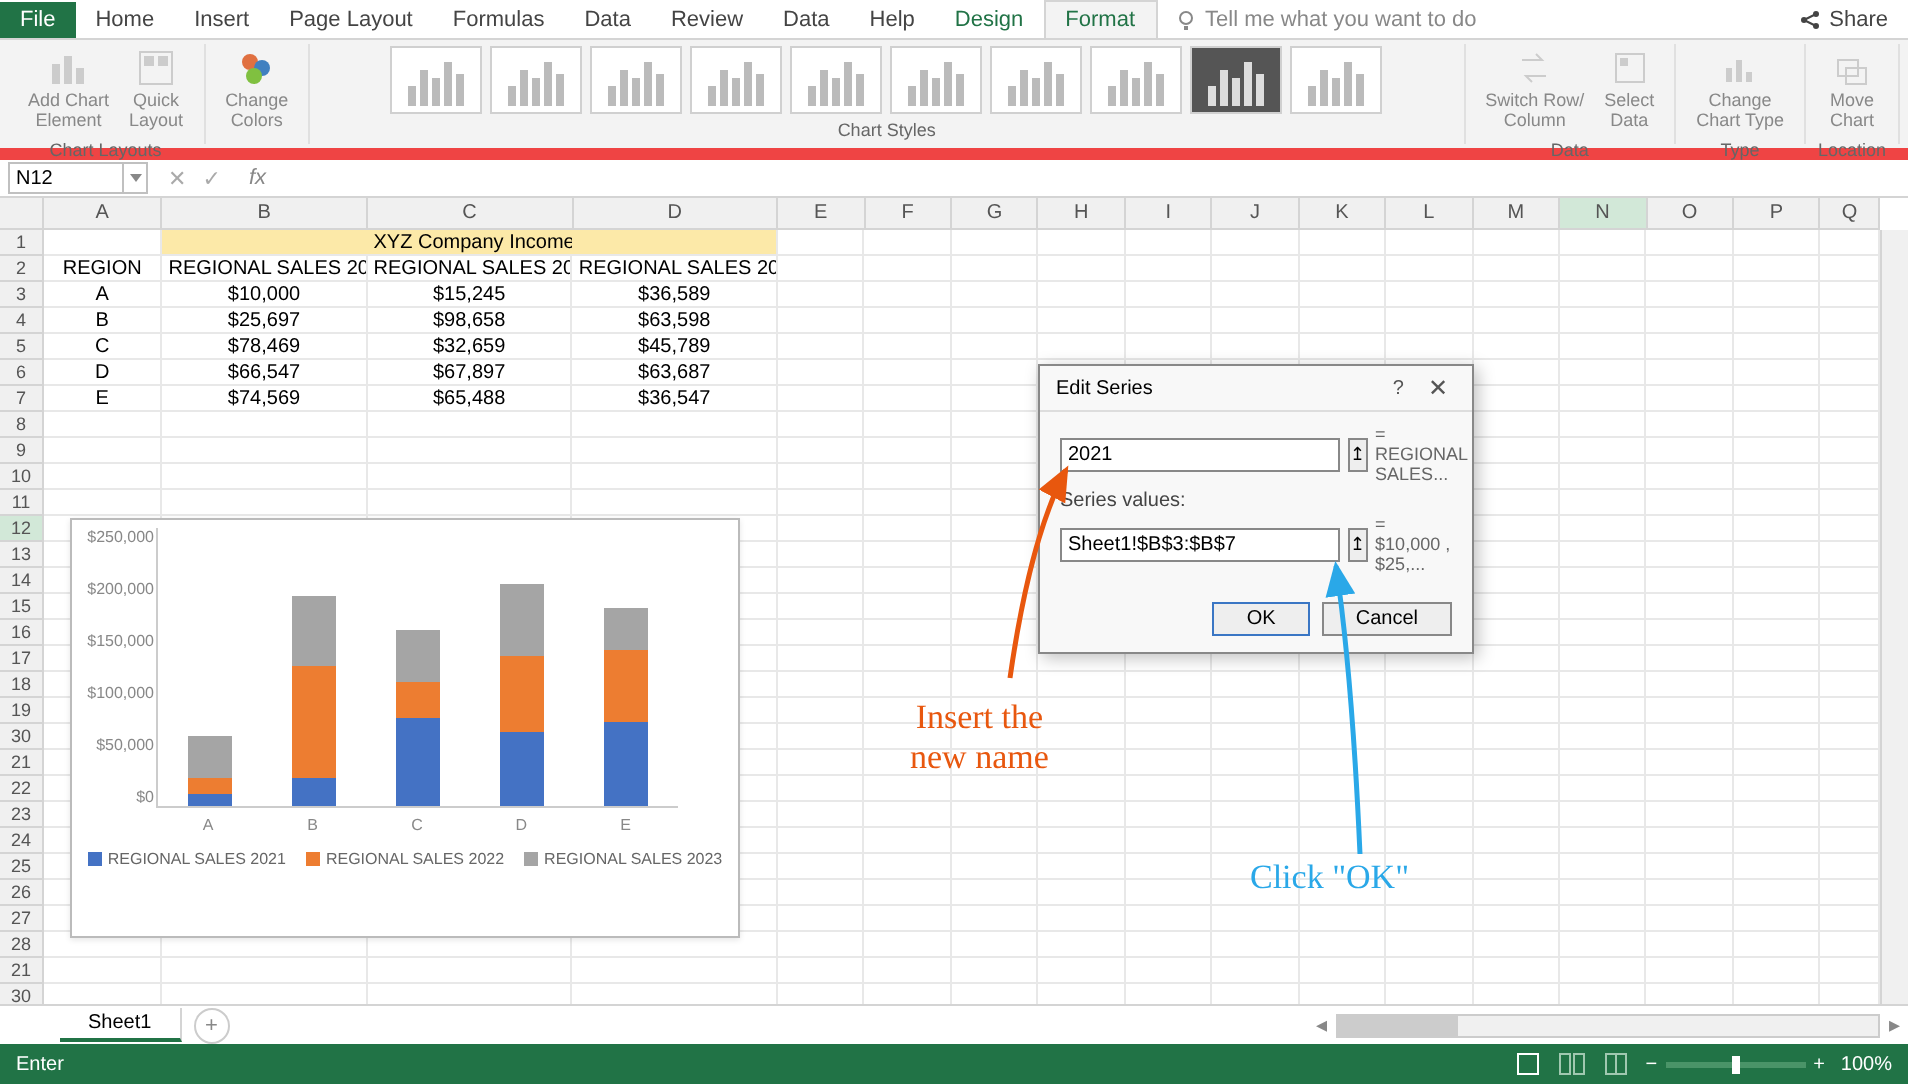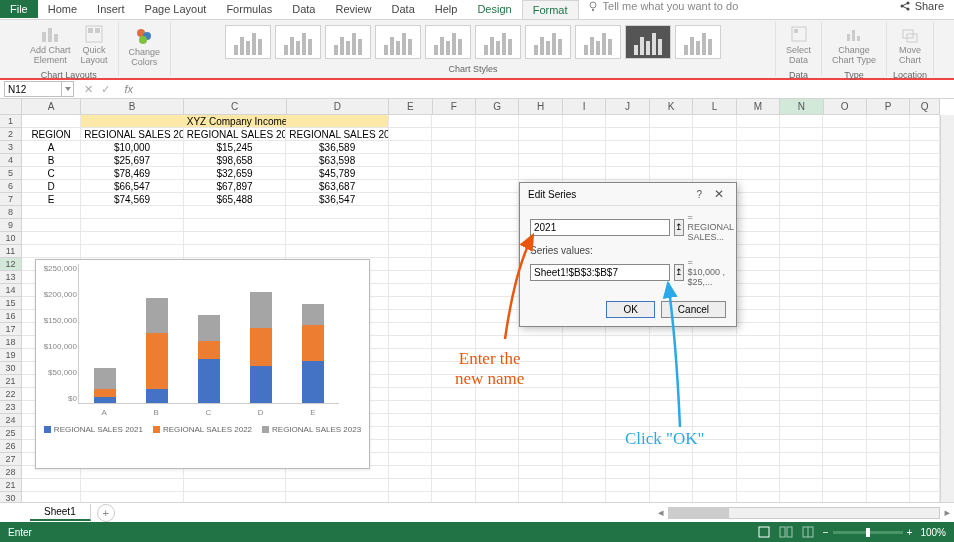--- a/index.html
+++ b/index.html
@@ -1,25 +1,25 @@
 <!DOCTYPE html>
 <html><head>
 <meta charset="utf-8">
 <style>
 *{box-sizing:border-box;margin:0;padding:0;font-family:'Segoe UI',Arial,sans-serif}
 body{width:954px;height:542px;background:#fff;overflow:hidden;font-size:11px;position:relative}
-.tabs{display:flex;height:20px;align-items:flex-start;border-bottom:1px solid #d4d4d4}
+.tabs{display:flex;height:20px;align-items:center;border-bottom:1px solid #d4d4d4}
 .tab{padding:3px 10px;font-size:11px;color:#444;cursor:pointer;display:flex;align-items:center}
 .tab.file{background:#217346;color:#fff}
 .tab.active{background:#f3f3f3;border:1px solid #d4d4d4;border-bottom:none;color:#217346}
 .tab.design{color:#217346}
 .tellme{margin-left:8px;display:flex;align-items:center;color:#888;font-size:11px}
 .tellme svg{margin-right:4px}
 .share{margin-left:auto;margin-right:10px;color:#444;display:flex;align-items:center;gap:4px}
-.ribbon{height:60px;background:#f3f3f3;border-bottom:2px solid #ef4444;display:flex;padding:2px 20px}
+.ribbon{height:60px;background:#f3f3f3;border-bottom:6px solid #ef4444;display:flex;padding:2px 4px}
 .rgroup{display:flex;flex-direction:column;align-items:center;padding:0 6px;border-right:1px solid #e0e0e0}
 .rgroup-items{display:flex;gap:2px;flex:1;align-items:center}
 .rbtn{display:flex;flex-direction:column;align-items:center;justify-content:center;padding:2px 4px;color:#888;font-size:9px;line-height:1.1;text-align:center;cursor:pointer}
 .rbtn svg{margin-bottom:2px}
 .rgroup-label{font-size:9px;color:#666;padding:2px 0}
 .chart-style{width:46px;height:34px;background:#fff;border:1px solid #d0d0d0;margin:1px;display:flex;align-items:flex-end;justify-content:center;padding:3px;gap:2px}
 .chart-style.active{background:#555}
 .chart-style .bar{width:4px;background:#bbb}
 .chart-style.active .bar{background:#ddd}
 .fbar{height:19px;border-bottom:1px solid #d4d4d4;display:flex;align-items:center;padding:0 4px}
@@ -224,20 +224,27 @@
           <div class="bar" style="height: 22px;"></div>
           <div class="bar" style="height: 16px;"></div>
         </div>
       </div>
     <div class="rgroup-label">Chart Styles</div>
   </div>
   <div class="rgroup">
     <div class="rgroup-items">
       <div class="rbtn">
           <svg width="20" height="20">
+            <path d="M4 6h10l-3-3M16 14H6l3 3" stroke="#ccc" fill="none"></path>
+          </svg>
+          <span style="white-space:pre-line">Switch Row/
+Column</span>
+        </div>
+      <div class="rbtn">
+          <svg width="20" height="20">
             <rect x="3" y="3" width="14" height="14" fill="none" stroke="#ccc"></rect>
             <rect x="5" y="5" width="4" height="4" fill="#ccc"></rect>
           </svg>
           <span style="white-space:pre-line">Select
 Data</span>
         </div>
     </div>
     <div class="rgroup-label">Data</div>
   </div>
   <div class="rgroup">
@@ -990,21 +997,21 @@
   </div>
 
   <svg style="position:absolute;top:130px;left:455px;pointer-events:none" width="120" height="120">
     <defs>
         <marker id="ao" markerWidth="8" markerHeight="8" refX="6" refY="3" orient="auto">
           <path d="M0 0L7 3L0 6z" fill="#e8570e"></path>
         </marker>
       </defs>
     <path d="M50 110 Q 60 40 78 6" stroke="#e8570e" stroke-width="2.5" fill="none" marker-end="url(#ao)"></path>
   </svg>
-  <div class="annot orange" style="top:250px;left:455px;white-space:pre-line;text-align:center">Enter the
+  <div class="annot orange" style="top:250px;left:455px;white-space:pre-line;text-align:center">Insert the
 new name</div>
   <svg style="position:absolute;top:178px;left:650px;pointer-events:none" width="60" height="160">
     <defs>
         <marker id="ab" markerWidth="8" markerHeight="8" refX="6" refY="3" orient="auto">
           <path d="M0 0L7 3L0 6z" fill="#2aa8e8"></path>
         </marker>
       </defs>
     <path d="M30 150 Q 26 60 18 6" stroke="#2aa8e8" stroke-width="2.5" fill="none" marker-end="url(#ab)"></path>
   </svg>
   <div class="annot blue" style="top:330px;left:625px">Click "OK"</div>

